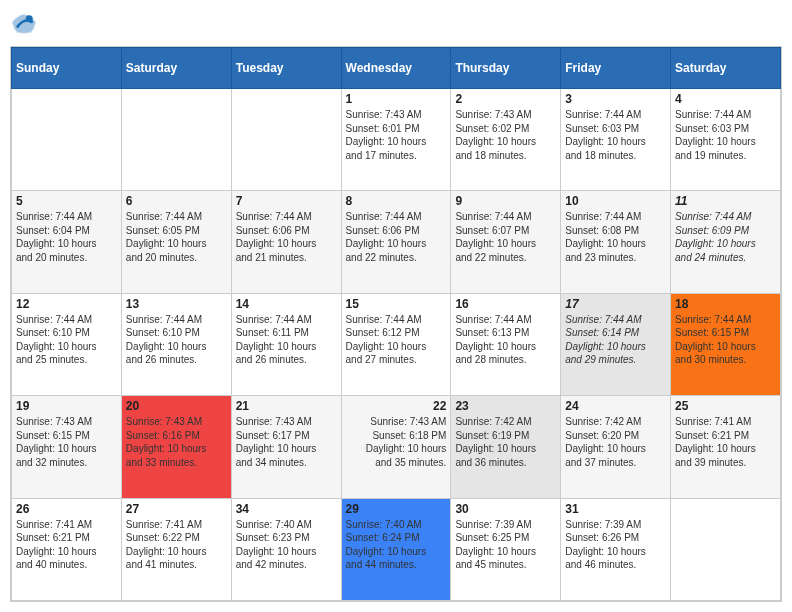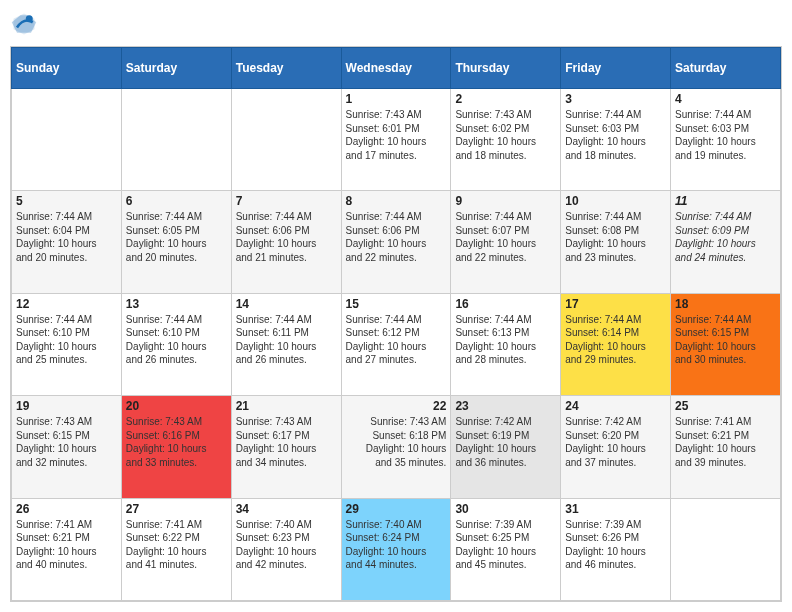--- a/index.html
+++ b/index.html
@@ -252,21 +252,21 @@
 Daylight: 10 hours
 and 27 minutes.</div>
             </td>
             <td style="background: rgb(255, 255, 255);">
               <span class="day-number">16</span>
               <div class="day-info" style="white-space: pre-line;">Sunrise: 7:44 AM
 Sunset: 6:13 PM
 Daylight: 10 hours
 and 28 minutes.</div>
             </td>
-            <td style="background: #fde047;">
+            <td style="background: #e5e5e5; font-style: italic;">
               <span class="day-number">17</span>
               <div class="day-info" style="white-space: pre-line;">Sunrise: 7:44 AM
 Sunset: 6:14 PM
 Daylight: 10 hours
 and 29 minutes.</div>
             </td>
             <td style="background: #f97316;">
               <span class="day-number">18</span>
               <div class="day-info" style="white-space: pre-line;">Sunrise: 7:44 AM
 Sunset: 6:15 PM
@@ -340,21 +340,21 @@
 Daylight: 10 hours
 and 41 minutes.</div>
             </td>
             <td style="background: rgb(255, 255, 255);">
               <span class="day-number">34</span>
               <div class="day-info" style="white-space: pre-line;">Sunrise: 7:40 AM
 Sunset: 6:23 PM
 Daylight: 10 hours
 and 42 minutes.</div>
             </td>
-            <td style="background: #7dd3fc;">
+            <td style="background: #3b82f6;">
               <span class="day-number">29</span>
               <div class="day-info" style="white-space: pre-line;">Sunrise: 7:40 AM
 Sunset: 6:24 PM
 Daylight: 10 hours
 and 44 minutes.</div>
             </td>
             <td style="background: rgb(255, 255, 255);">
               <span class="day-number">30</span>
               <div class="day-info" style="white-space: pre-line;">Sunrise: 7:39 AM
 Sunset: 6:25 PM

